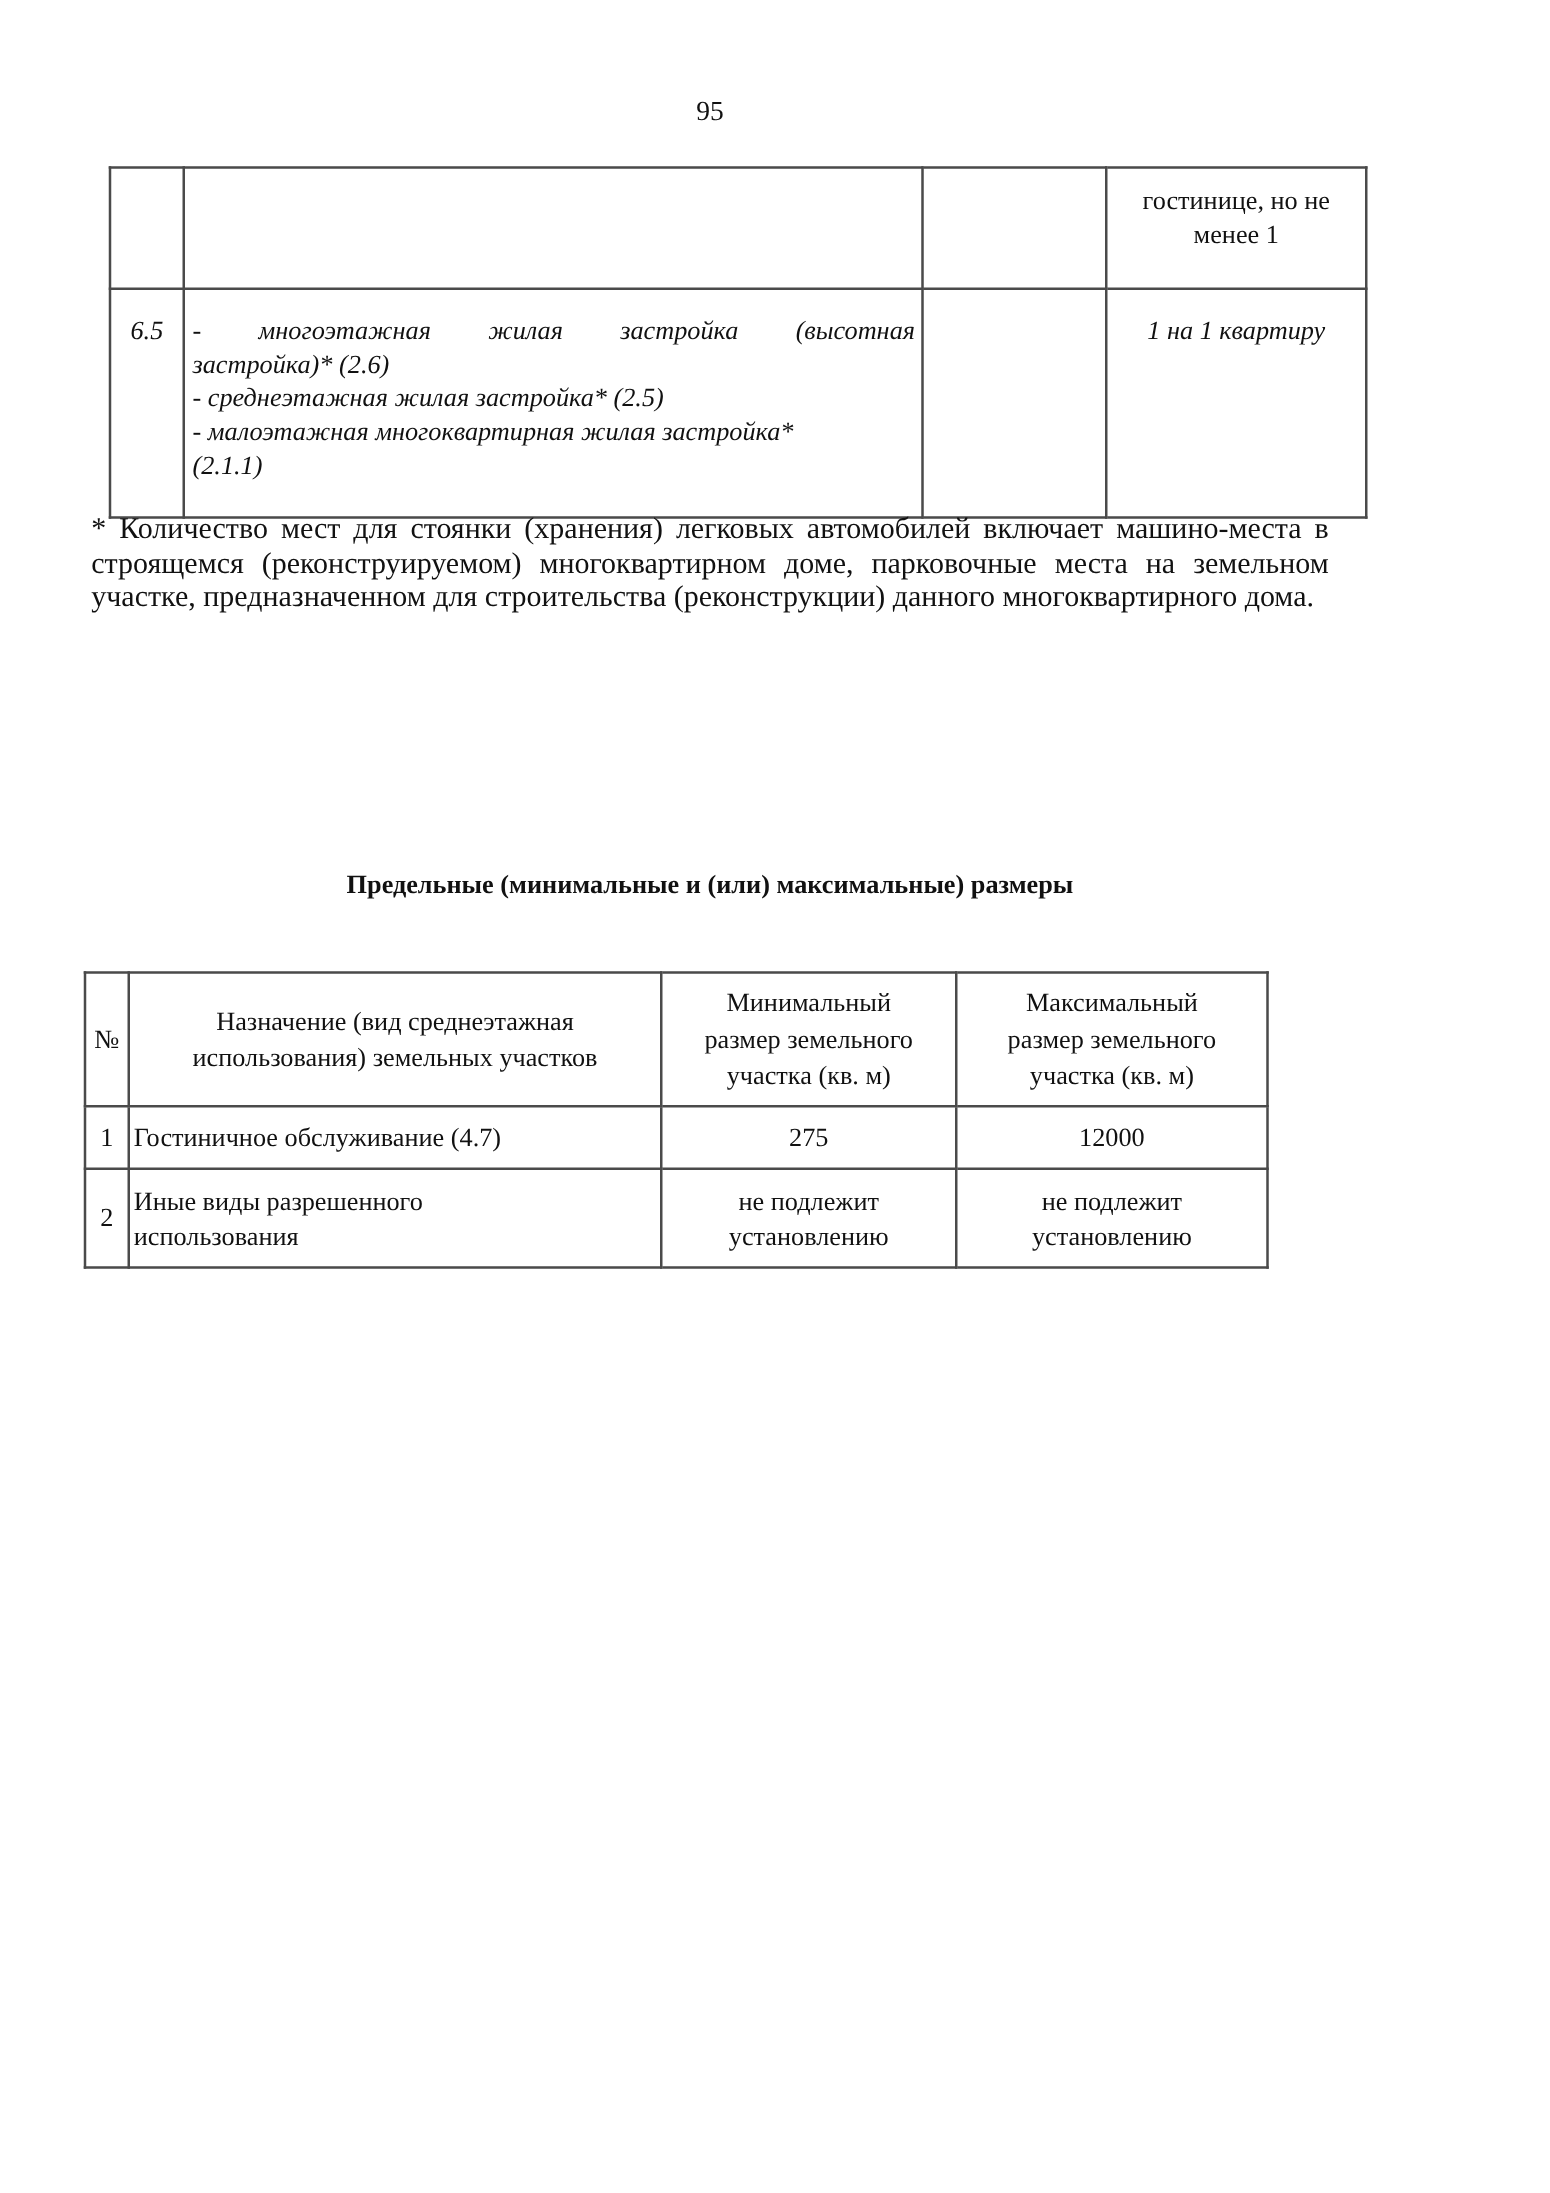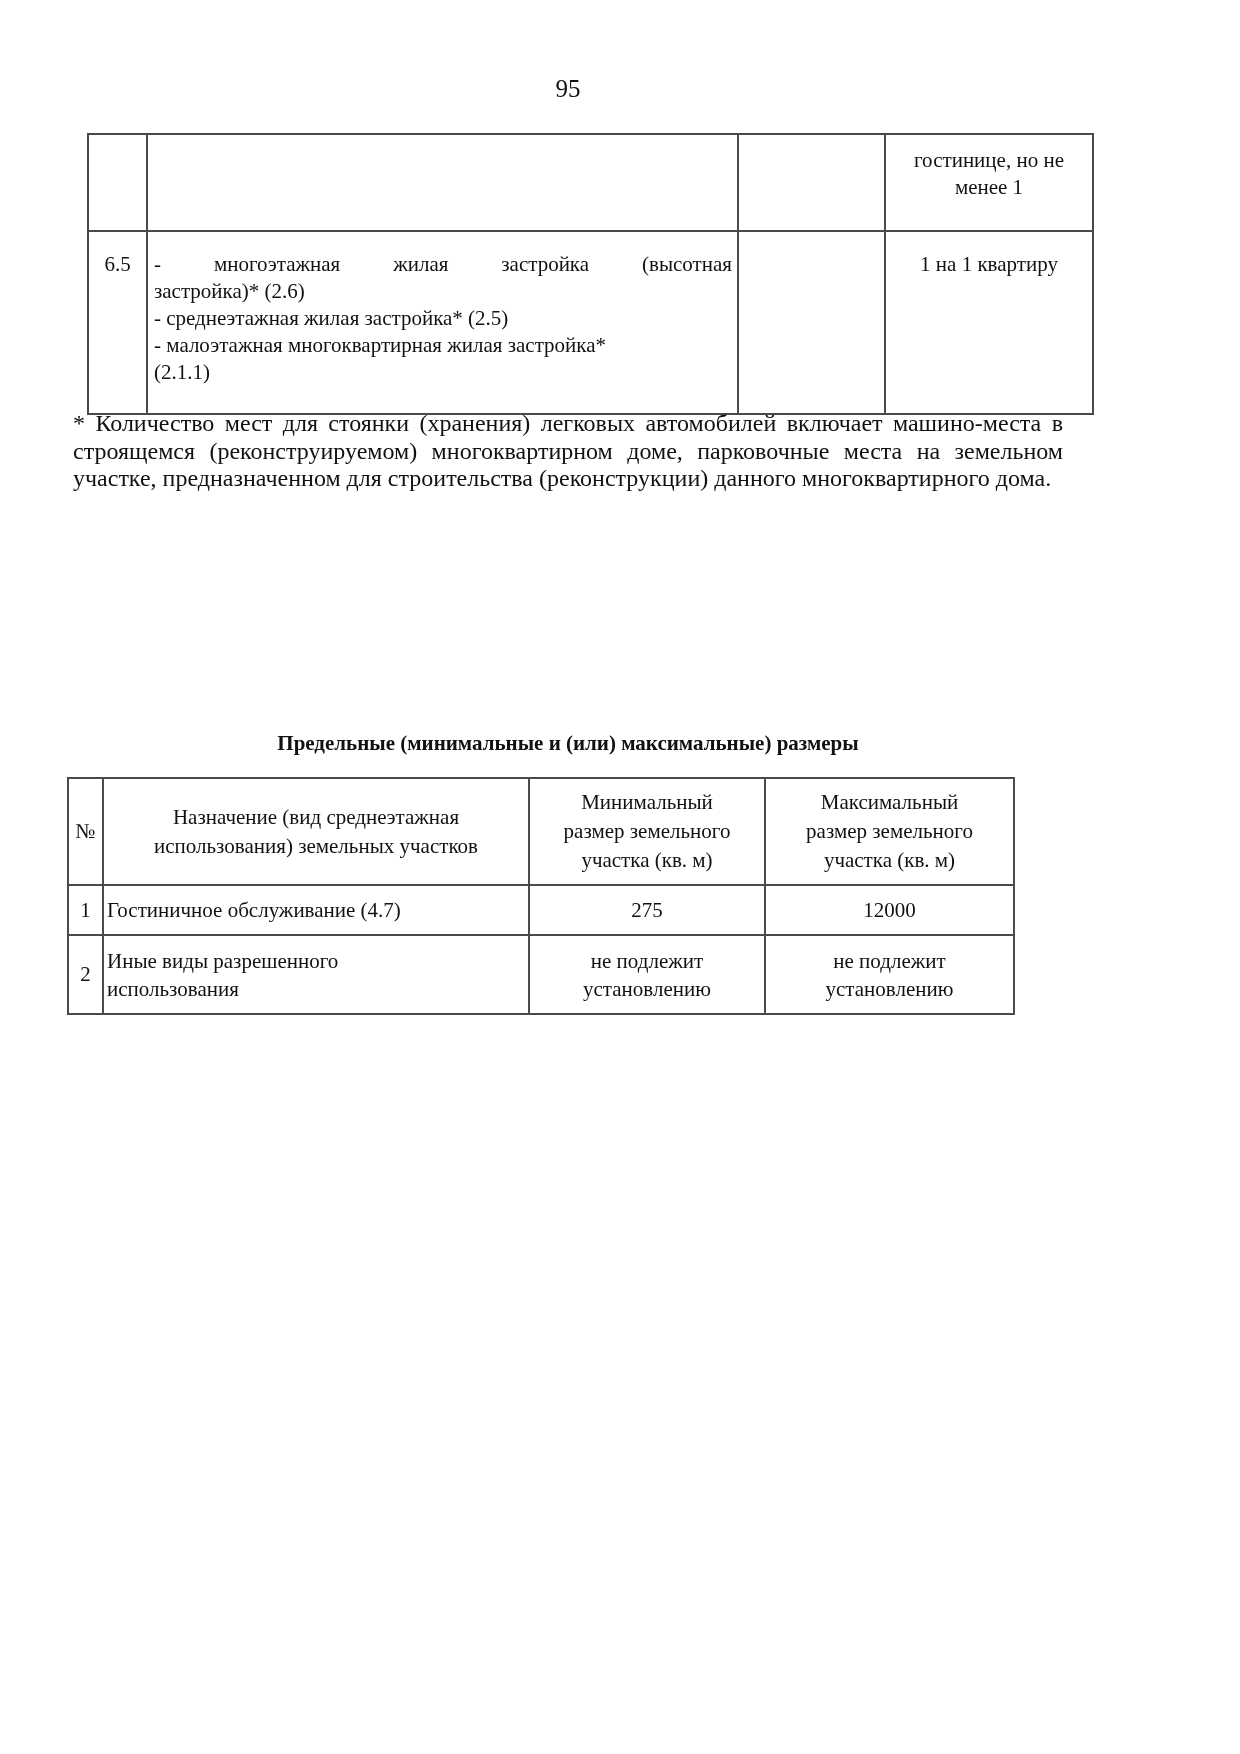--- a/index.html
+++ b/index.html
@@ -3,55 +3,55 @@
   <meta charset="utf-8">
   <style>
     html, body { margin: 0; padding: 0; background: #ffffff; }
     body {
       width: 1240px; height: 1754px; position: relative; overflow: hidden;
       font-family: "Liberation Serif", "DejaVu Serif", serif;
       color: #111111;
     }
     .page-number {
       position: absolute; left: 0; width: 1136px; top: 76px;
-      text-align: center; font-size: 25px; line-height: 26px;
+      text-align: center; font-size: 22px; line-height: 26px;
     }
     table.grid {
       position: absolute; border-collapse: collapse; table-layout: fixed;
       font-size: 21px; line-height: 27px;
     }
     table.grid td, table.grid th {
       border: 2px solid #4a4a4a; vertical-align: top; padding: 0;
       font-weight: normal;
     }
     
     #t1 { left: 59px; top: 133px; width: 1005px; margin-left: 28px; }
     #t1 .c1 { width: 59px; }
     #t1 .c2 { width: 591px; }
     #t1 .c3 { width: 147px; }
     #t1 .c4 { width: 208px; }
     #t1 tr.r0 td { height: 76px; }
-    #t1 tr.r1 td { height: 162px; }
+    #t1 tr.r1 td { height: 162px; font-style: italic; }
     #t1 td.num { text-align: center; padding-top: 19px; }
     #t1 td.desc { padding: 19px 5px 0 6px; }
     #t1 td.desc .line { display: block; }
     #t1 td.norm { text-align: center; padding: 19px 6px 0 6px; }
     #t1 tr.r0 td.norm { padding-top: 12px; }
 
     .footnotes {
       position: absolute; left: 73px; top: 410px; width: 990px;
       font-size: 24px; line-height: 27.6px; text-align: justify;
     }
     .footnotes p { margin: 0; }
 
     .section-title {
       position: absolute; left: 0; width: 1136px; top: 692px;
       text-align: center; font-weight: bold; font-size: 21px; line-height: 30px;
     }
-    .section-title span { display: block; margin-top: 36px; }
+    .section-title span { display: block; }
 
     
     #t2 { left: 67px; top: 777px; width: 946px; }
     #t2 .k1 { width: 35px; }
     #t2 .k2 { width: 426px; }
     #t2 .k3 { width: 236px; }
     #t2 .k4 { width: 249px; }
     #t2 tr.h th { height: 105px; vertical-align: middle; text-align: center; line-height: 29px; }
     #t2 tr.d1 td { height: 48px; vertical-align: middle; }
     #t2 tr.d2 td { height: 77px; vertical-align: middle; }

